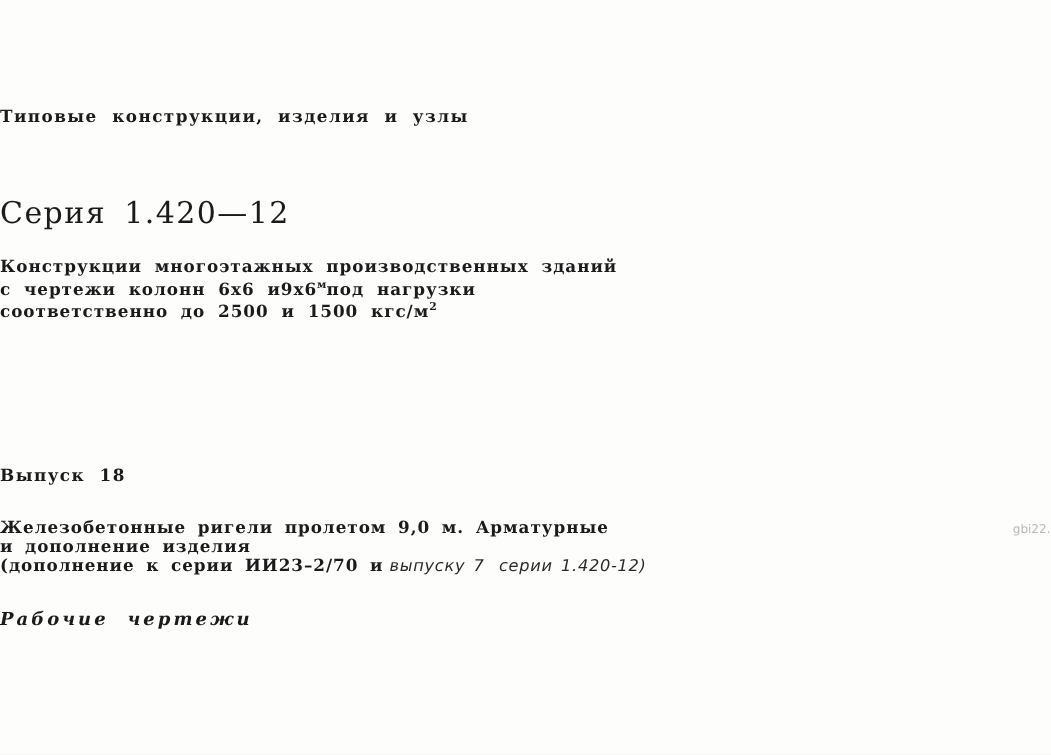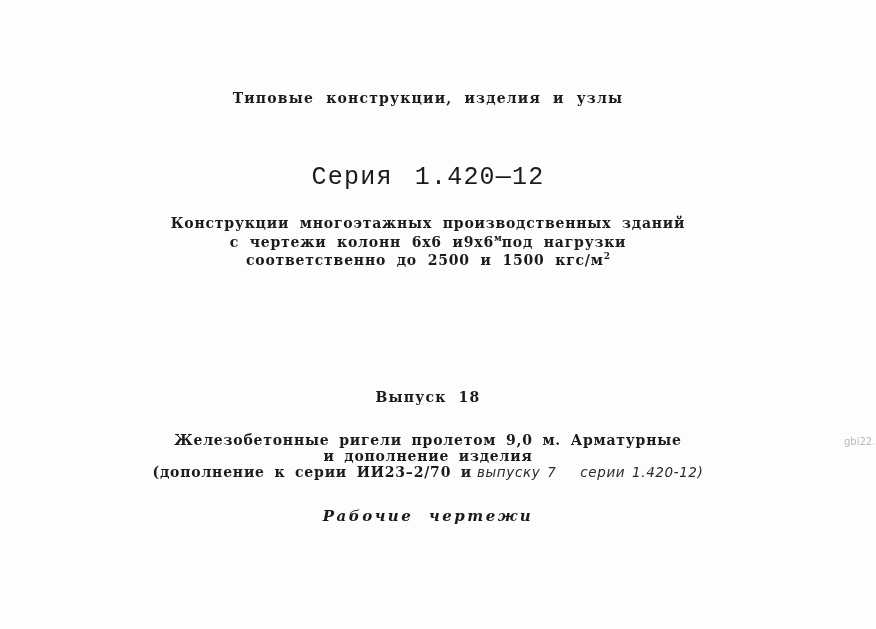--- a/index.html
+++ b/index.html
@@ -15,37 +15,36 @@
     overflow: hidden;
     font-family: "DejaVu Serif", serif;
     color: #1b1b1b;
     -webkit-font-smoothing: antialiased;
   }
   
   .tblock {
     position: absolute;
     left: 0;
     width: 856px;
-    text-align: center;
+    text-align: left;
     font-weight: bold;
     white-space: nowrap;
   }
   .cat-line {
     top: 90px;
     font-size: 14px;
     letter-spacing: 1.2px;
     word-spacing: 6px;
   }
   .series-title {
     top: 163px;
     font-size: 25px;
     font-weight: normal;
     letter-spacing: 1.2px;
     word-spacing: 6px;
-    font-family: Liberation Mono, monospace;
   }
   .subtitle {
     top: 216px;
     font-size: 14px;
     line-height: 14.6px;
     letter-spacing: 0.8px;
     word-spacing: 5px;
   }
   .issue-line {
     top: 389px;
@@ -78,21 +77,21 @@
   .hand {
     font-family: "DejaVu Sans", sans-serif;
     font-weight: normal;
     font-style: italic;
     font-size: 13.5px;
     letter-spacing: 0.6px;
     word-spacing: 2px;
     color: #2a2a2a;
   }
   .hand-gap-sm { margin-left: 5px; }
-  .hand-gap-lg { margin-left: 24px; }
+  .hand-gap-lg { margin-left: 12px; }
   .watermark {
     position: absolute;
     top: 436px;
     left: 833px;
     font-family: "DejaVu Sans", sans-serif;
     font-size: 10px;
     font-weight: normal;
     white-space: nowrap;
   }
 </style>

